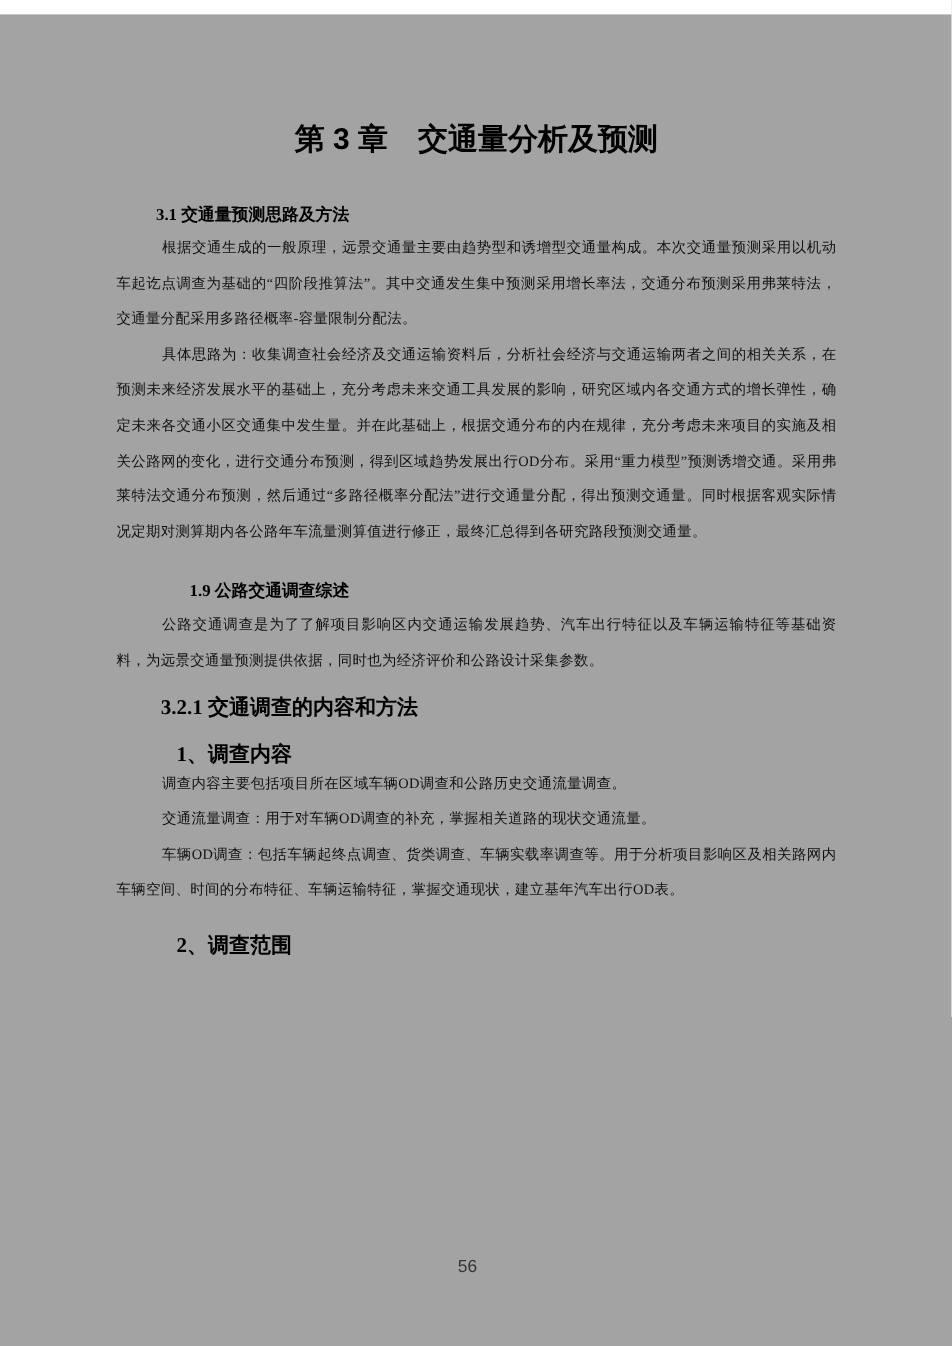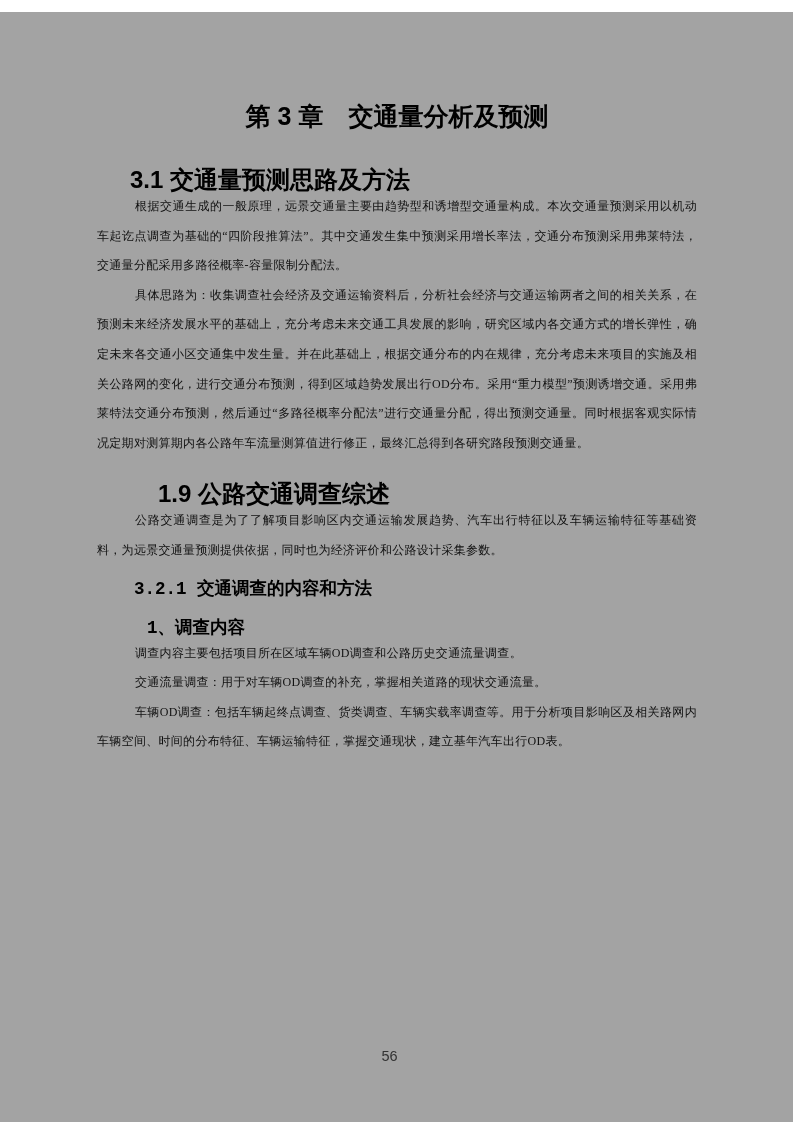--- a/index.html
+++ b/index.html
@@ -26,30 +26,30 @@
   .chapter-title {
     margin: 88px 0 0 0;
     text-align: center;
     font-family: "Liberation Sans", "DejaVu Sans", sans-serif;
     font-weight: bold;
     font-size: 25px;
     line-height: 32px;
     color: #000000;
   }
   .h-sec {
-    font-family: Liberation Sans, sans-serif;
+    font-family: Liberation Serif, serif;
     font-weight: bold;
-    font-size: 24px;
+    font-size: 14px;
     line-height: 24px;
     color: #000000;
   }
   .h-3-1 { margin: 36px 0 0 33px; }
   .h-3-2 { margin: 24px 0 0 61px; }
   .h-sub {
-    font-family: Liberation Mono, monospace;
+    font-family: Liberation Serif, serif;
     font-weight: bold;
     font-size: 17.5px;
     line-height: 22px;
     color: #000000;
   }
   .h-3-2-1 { margin: 12px 0 0 37px; }
   .h-item-1 { margin: 17px 0 0 50px; }
   .h-item-2 { margin: 19px 0 0 50px; }
   p.para {
     margin: 0;
@@ -98,17 +98,18 @@
     <div class="h-sub h-3-2-1">3.2.1 交通调查的内容和方法</div>
 
     <div class="h-sub h-item-1">1、调查内容</div>
 
     <p class="para p4 one-line">调查内容主要包括项目所在区域车辆OD调查和公路历史交通流量调查。</p>
 
     <p class="para p6 one-line">交通流量调查：用于对车辆OD调查的补充，掌握相关道路的现状交通流量。</p>
 
     <p class="para p5">车辆OD调查：包括车辆起终点调查、货类调查、车辆实载率调查等。用于分析项目影响区及相关路网内车辆空间、时间的分布特征、车辆运输特征，掌握交通现状，建立基年汽车出行OD表。</p>
 
+    <div class="h-sub h-item-2">2、调查范围</div>
 
   </div>
 
   <div class="page-number">56</div>
 </div>
 
 </body></html>

